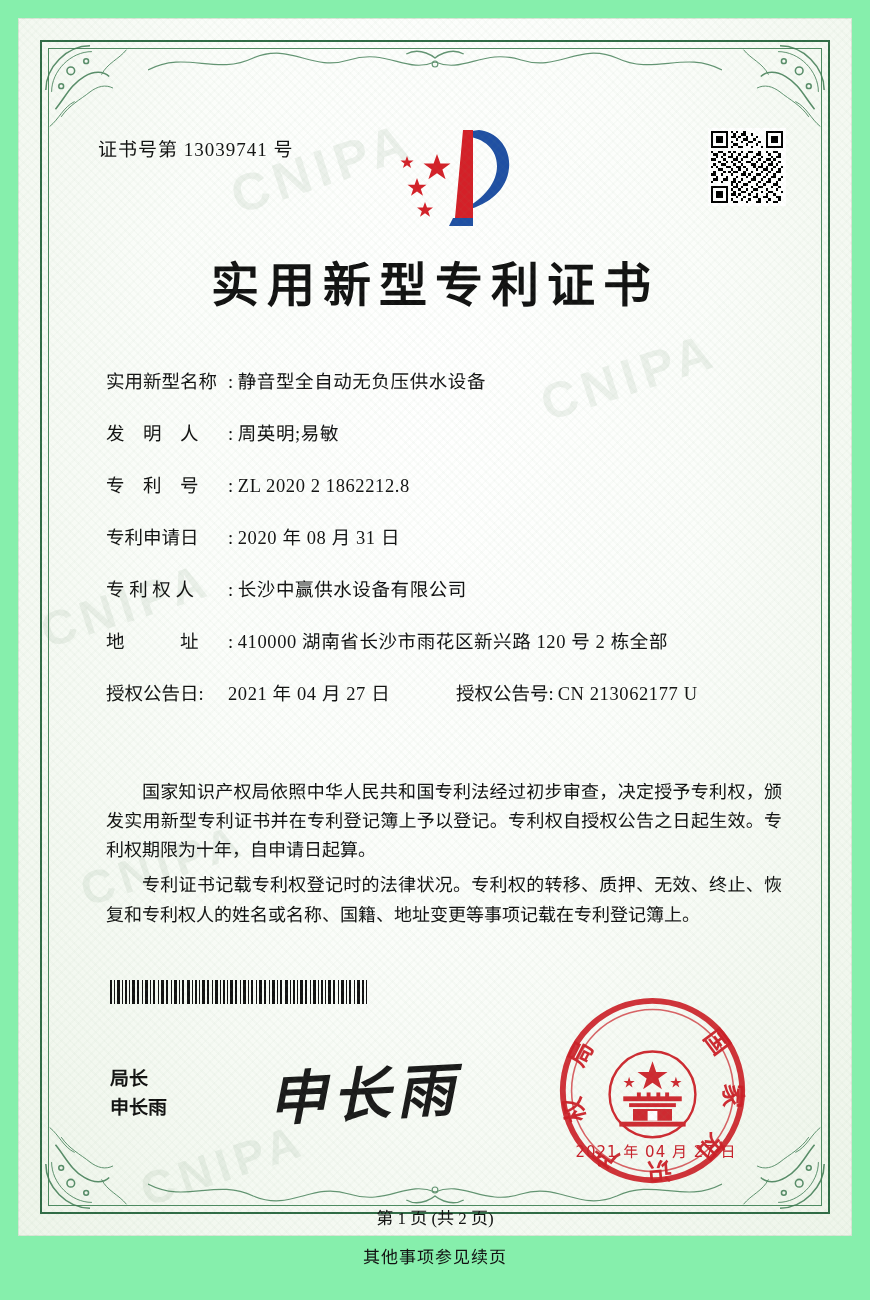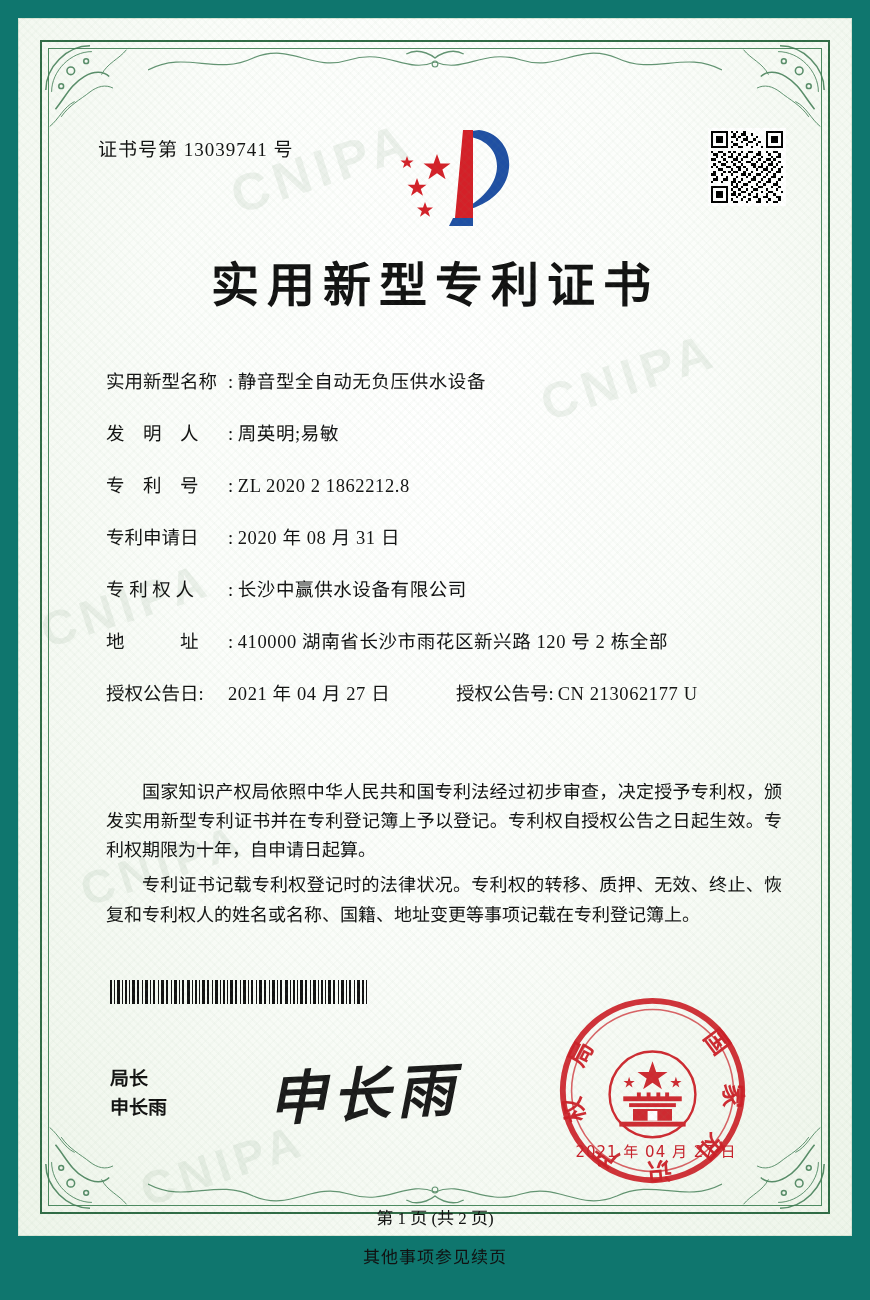--- a/index.html
+++ b/index.html
@@ -8,21 +8,21 @@
     background: #ffffff;
   }
   body {
     font-family: "Liberation Serif", "DejaVu Serif", serif;
   }
   #page {
     position: relative;
     width: 870px;
     height: 1300px;
     margin: 0 auto;
-    background: #0f766e;
+    background: #86efac;
     overflow: hidden;
   }
 
   
   .paper {
     position: absolute;
     left: 18px;
     top: 18px;
     width: 834px;
     height: 1218px;

